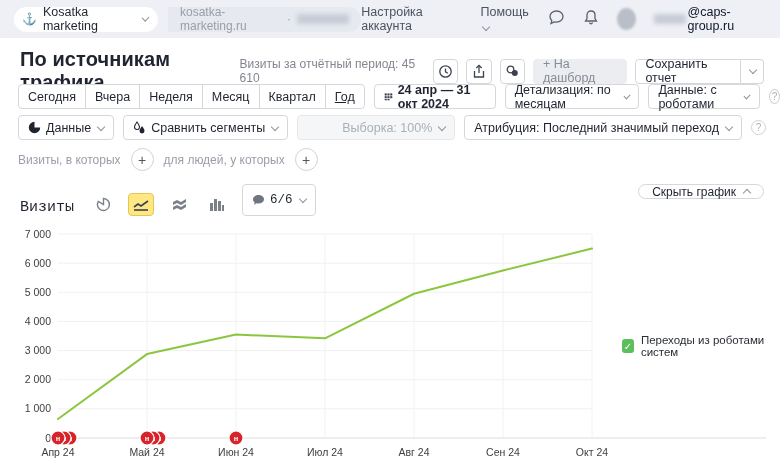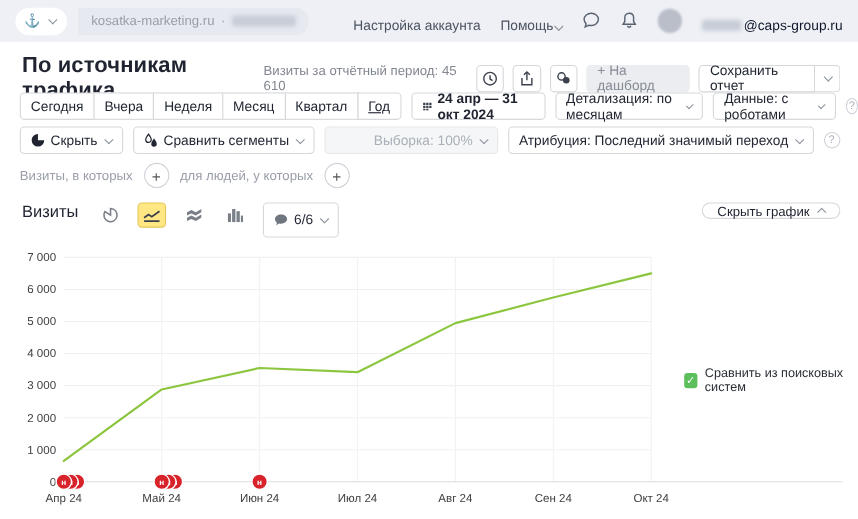--- a/index.html
+++ b/index.html
@@ -4,21 +4,21 @@
 <style>
   * { margin:0; padding:0; box-sizing:border-box; }
   html,body { width:780px; height:472px; }
   body { font-family:"Liberation Sans", sans-serif; background:#fff; color:#1f2430; position:relative; overflow:hidden; }
 
   
   .topbar { position:absolute; left:0; top:0; width:780px; height:38px; background:#eef0f5; display:flex; align-items:center; padding:0 14px; }
   .counter-pill { background:#fff; border-radius:15px; height:25px; display:flex; align-items:center; gap:6px; padding:0 10px 0 8px; font-size:12.5px; }
   .counter-pill .logo { color:#2b3a8f; font-size:12px; line-height:1; }
   .domain-wrap { display:flex; align-items:center; gap:6px; margin-left:10px; font-size:12px; color:#9a9ea8; background:#e6e9f0; height:25px; padding:0 12px; border-radius:0 15px 15px 0; }
-  .topbar-right { margin-left:auto; display:flex; align-items:flex-end; gap:18px; font-size:12.5px; color:#4c5361; }
+  .topbar-right { margin-left:auto; display:flex; align-items:center; gap:18px; font-size:12.5px; color:#4c5361; }
   .chev { display:inline-block; width:6px; height:6px; border-right:1.5px solid #8d939e; border-bottom:1.5px solid #8d939e; transform:rotate(45deg); margin:-2px 0 0 2px; }
   .chev.up { transform:rotate(-135deg); margin-top:3px; }
   .blur { background:#c7ccd6; border-radius:2px; filter:blur(2px); display:inline-block; }
   .avatar { width:22px; height:22px; border-radius:50%; background:#b9bec9; filter:blur(1px); }
   .email { font-size:12.5px; color:#0f172a; display:flex; align-items:center; gap:2px; }
 
   
   .title-row { position:absolute; left:20px; top:48px; width:744px; display:flex; align-items:center; }
   h1 { font-size:20px; font-weight:700; letter-spacing:.1px; }
   .title-right { margin-left:auto; display:flex; align-items:center; gap:8px; }
@@ -36,40 +36,41 @@
   .seg-group .btn { border-radius:0; margin-left:-1px; position:relative; }
   .seg-group .btn:first-child { border-radius:4px 0 0 4px; margin-left:0; }
   .seg-group .btn:last-child { border-radius:0 4px 4px 0;text-decoration:underline; }
   .row2 { position:absolute; left:18px; top:115px; display:flex; align-items:center; gap:9px; }
   .btn.disabled { background:#f5f6f7; border-color:#e6e7ea; color:#aab0b8;padding-left:44px; }
   .qmark { width:15px; height:15px; border:1px solid #cfd2d8; border-radius:50%; color:#aab0b8; font-size:10px; display:inline-flex; align-items:center; justify-content:center; }
   .row3 { position:absolute; left:18px; top:148px; display:flex; align-items:center; gap:10px; font-size:12px; color:#9a9ea8; }
   .plus-btn { width:23px; height:23px; border:1px solid #cfd2d8; border-radius:50%; background:#fff; color:#555; font-size:14px; display:inline-flex; align-items:center; justify-content:center; cursor:pointer; }
 
   
-  .chart-header { position:absolute; left:20px; top:184px; display:flex; align-items:flex-start; gap:12px; }
+  .chart-header { position:absolute; left:20px; top:184px; display:flex; align-items:flex-end; gap:12px;font-family:Liberation Mono, monospace; }
   .metric-label { font-size:15px; color:#1f2430; margin-right:4px; }
   .ctype { width:26px; height:23px; display:inline-flex; align-items:center; justify-content:center; border-radius:4px; cursor:pointer; }
   .ctype.selected { background:#ffe784; border:1px solid #e5c558; }
   .bubble-btn { height:32px; }
   .hide-chart { position:absolute; right:16px; top:184px; height:15px; border:1px solid #d5d7da; border-radius:14px; background:#fff; display:flex; align-items:center; gap:6px; padding:0 13px; font-size:12px; cursor:pointer; }
 
   
   .chart-wrap { position:absolute; left:16px; top:224px; }
   .tick { font-size:10.5px; fill:#404040; font-family:"Liberation Sans", sans-serif; }
   .legend { position:absolute; left:622px; top:334px; display:flex; align-items:center; gap:7px; font-size:11.5px; color:#2a2e36; }
   .legend .box { width:14px; height:14px; background:#5cbf5c; border-radius:3px; color:#fff; font-size:10px; display:flex; align-items:center; justify-content:center; cursor:pointer; }
   svg text { font-family:"Liberation Sans", sans-serif; }
 </style>
 </head>
 <body>
 
 <div class="topbar">
   <div class="counter-pill">
     <span class="logo">⚓</span>
+    <span>Kosatka marketing</span>
     <span class="chev"></span>
   </div>
   <div class="domain-wrap">
     <span>kosatka-marketing.ru</span>
     <span>·</span>
     <span class="blur" style="width:58px;height:10px;"></span>
   </div>
   <div class="topbar-right">
     <span>Настройка аккаунта</span>
     <span>
@@ -160,21 +161,21 @@
       <span class="chev"></span>
   </span>
   <span class="qmark">?</span>
 </div>
 
 <div class="row2">
   <span class="btn">
     <svg width="13" height="13" viewBox="0 0 13 13">
         <path d="M6.5 0.8 A5.7 5.7 0 1 0 12.2 6.5 L6.5 6.5 Z" fill="#1f2430"></path>
       </svg>
-    <span>Скрыть</span>
+    <span>Данные</span>
       <span class="chev"></span>
   </span>
   <span class="btn">
     <svg width="13" height="13" viewBox="0 0 13 13">
         <path d="M4 1 C5.5 3 6.5 4.5 6.5 6 A2.5 2.5 0 0 1 1.5 6 C1.5 4.5 2.5 3 4 1 Z" fill="none" stroke="#1f2430" stroke-width="1.1"></path>
         <path d="M9 5 C10.5 7 11.5 8.5 11.5 10 A2.5 2.5 0 0 1 6.5 10 C6.5 8.5 7.5 7 9 5 Z" fill="#1f2430"></path>
       </svg>
     <span>Сравнить сегменты</span>
       <span class="chev"></span>
   </span>
@@ -281,14 +282,14 @@
       <circle cx="137" cy="214" r="7" fill="#d8232a" stroke="#fff" stroke-width="1.2"></circle>
       <text x="137" y="216.8" text-anchor="middle" fill="#fff" font-size="7.5" font-weight="bold">н</text>
       <circle cx="131" cy="214" r="7" fill="#d8232a" stroke="#fff" stroke-width="1.2"></circle>
       <text x="131" y="216.8" text-anchor="middle" fill="#fff" font-size="7.5" font-weight="bold">н</text>
       <circle cx="220" cy="214" r="7" fill="#d8232a" stroke="#fff" stroke-width="1.2"></circle>
       <text x="220" y="216.8" text-anchor="middle" fill="#fff" font-size="7.5" font-weight="bold">н</text>
     </svg>
 </div>
 <div class="legend">
   <span class="box">✓</span>
-  <span>Сравнить из поисковых систем</span>
+  <span>Переходы из роботами систем</span>
 </div>
 
 </body></html>

